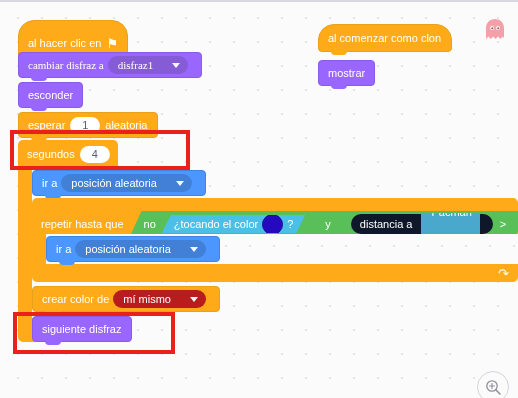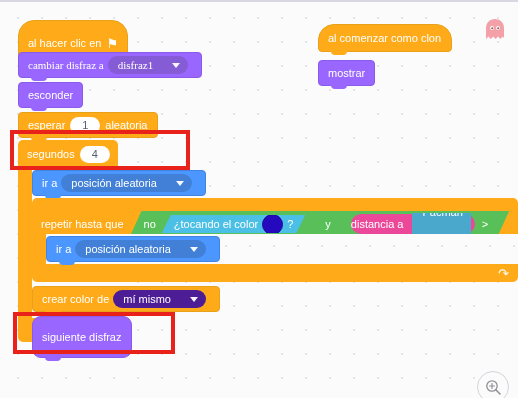--- a/index.html
+++ b/index.html
@@ -58,21 +58,21 @@
   .drop{
     border-radius:11px;
     padding:2px 8px 2px 10px;
     font-size:11px;color:#fff;
     margin:0 4px;
     display:flex;align-items:center;gap:19px;
     line-height:14px;
   }
   .drop.look-d{background:#855cd6;}
   .drop.motion-d{background:#4280d7;}
-  .drop.ctrl-d{background:#4c1d95;}
+  .drop.ctrl-d{background:#b91c1c;}
   .drop.sense-d{background:#4cbfe6;flex-direction:column;}
   .caret{
     width:0;height:0;border-left:4px solid transparent;
     border-right:4px solid transparent;border-top:5px solid #fff;
     opacity:.95;
   }
 
   
   .cblock{position:absolute;background:#ffab19;border-radius:5px;}
   .cblock .c-top{position:absolute;left:0;top:0;display:flex;align-items:center;
@@ -93,21 +93,21 @@
   }
   .hex-op{background:#59c059;}
   .hex-sense{background:#4cbfe6;}
   .hex-outer{
     display:flex;align-items:center;
     background:#59c059;height:26px;padding:0 2px;
     clip-path:polygon(12px 0,100% 0,calc(100% - 12px) 100%,0 100%);
   }
   .round-rep{
     display:flex;align-items:center;gap:5px;
-    background:#ec4899;border-radius:12px;height:20px;padding:0 0;
+    background:#0f172a;border-radius:12px;height:20px;padding:0 9px;
     font-size:11px;color:#fff;white-space:nowrap;
   }
   .colorswatch{
     width:19px;height:19px;border-radius:50%;
     background:#2509bf;border:1px solid #1d0799;
     display:inline-block;margin:0 4px;
   }
   .flag{font-size:13px;margin-left:5px;line-height:1;}
 
   
@@ -212,21 +212,21 @@
   </div>
 
   <div class="blk ctrl notch-b" style="left:32px;top:284px;height:26px;">
     <span>crear color de</span>
     <span class="drop ctrl-d">
       <span>mí mismo</span>
       <span class="caret"></span>
     </span>
   </div>
 
-  <div class="blk look notch-b" style="left:32px;top:314px;height:42px;min-width:84px;border-radius:9px;">
+  <div class="blk look notch-b" style="left:32px;top:314px;height:26px;min-width:84px;">
     <span>siguiente disfraz</span>
   </div>
 
   <div class="blk evt hat notch-b" style="left:318px;top:22px;height:28px;min-width:134px;">
     <span>al comenzar como clon</span>
   </div>
   <div class="blk look notch-b" style="left:318px;top:58px;height:26px;min-width:52px;">
     <span>mostrar</span>
   </div>
 

